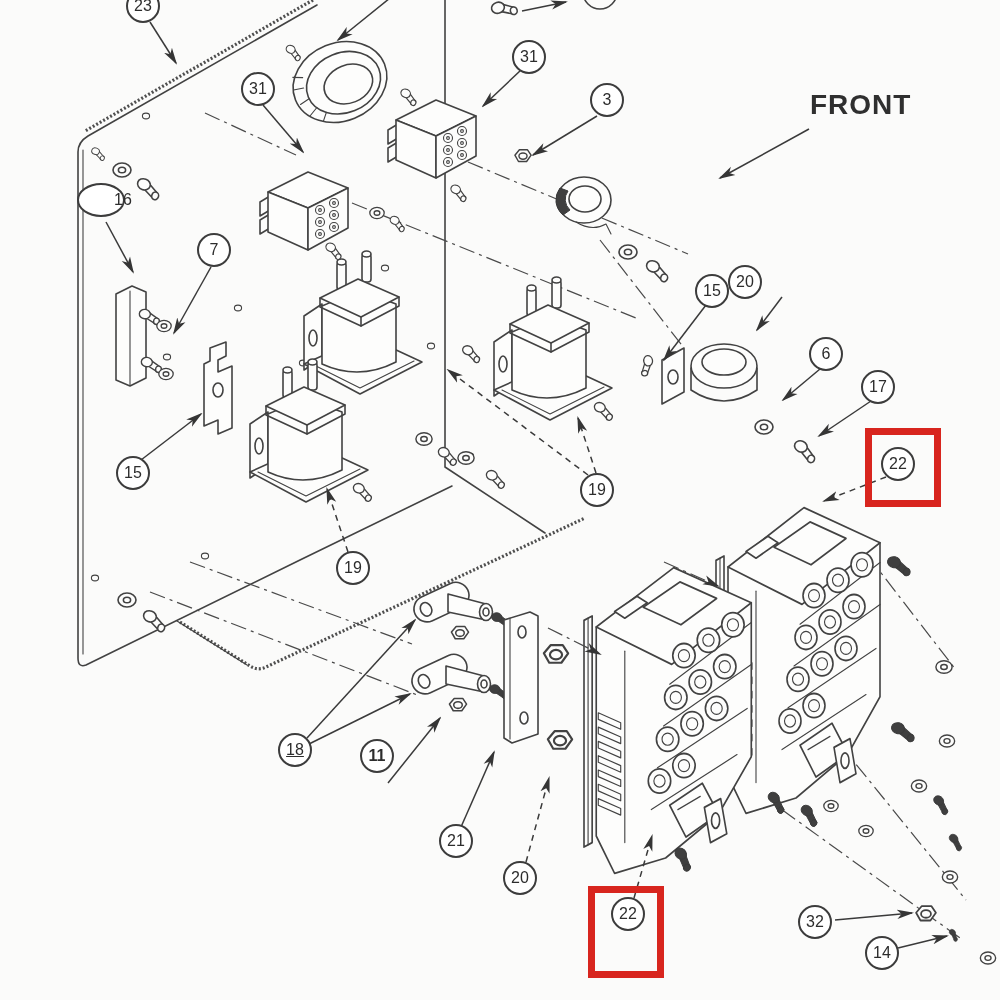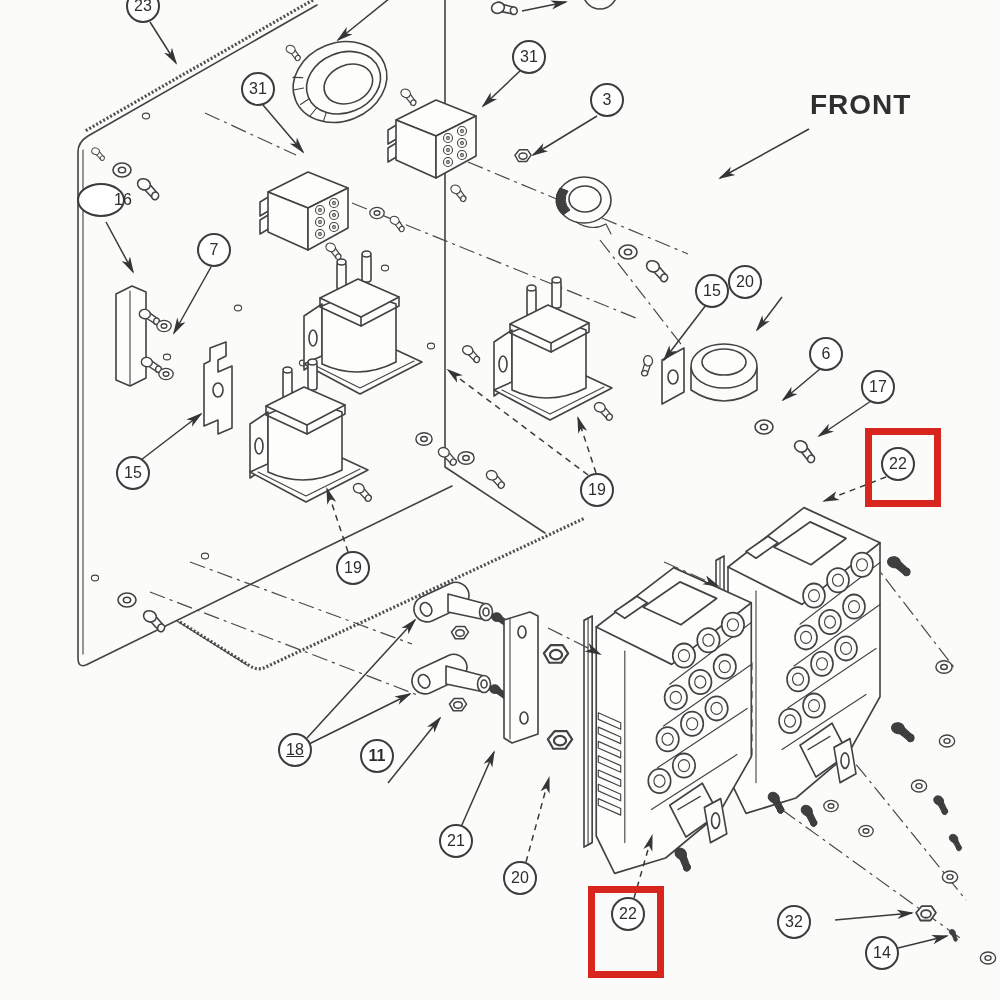--- a/index.html
+++ b/index.html
@@ -351,16 +351,16 @@
   <div class="balloon" style="left:826px;top:354px;">6</div>
   <div class="balloon" style="left:878px;top:387px;">17</div>
   <div class="balloon" style="left:898px;top:464px;">22</div>
   <div class="balloon" style="left:597px;top:490px;">19</div>
   <div class="balloon" style="left:353px;top:568px;">19</div>
   <div class="balloon" style="left:295px;top:750px;text-decoration:underline;">18</div>
   <div class="balloon" style="left:377px;top:756px;font-weight:bold;">11</div>
   <div class="balloon" style="left:456px;top:841px;">21</div>
   <div class="balloon" style="left:520px;top:878px;">20</div>
   <div class="balloon" style="left:628px;top:914px;">22</div>
-  <div class="balloon" style="left:794px;top:922px;">32</div>
+  <div class="balloon" style="left:815px;top:922px;">32</div>
   <div class="balloon" style="left:882px;top:953px;">14</div>
 
 </div>
 
 </body></html>

